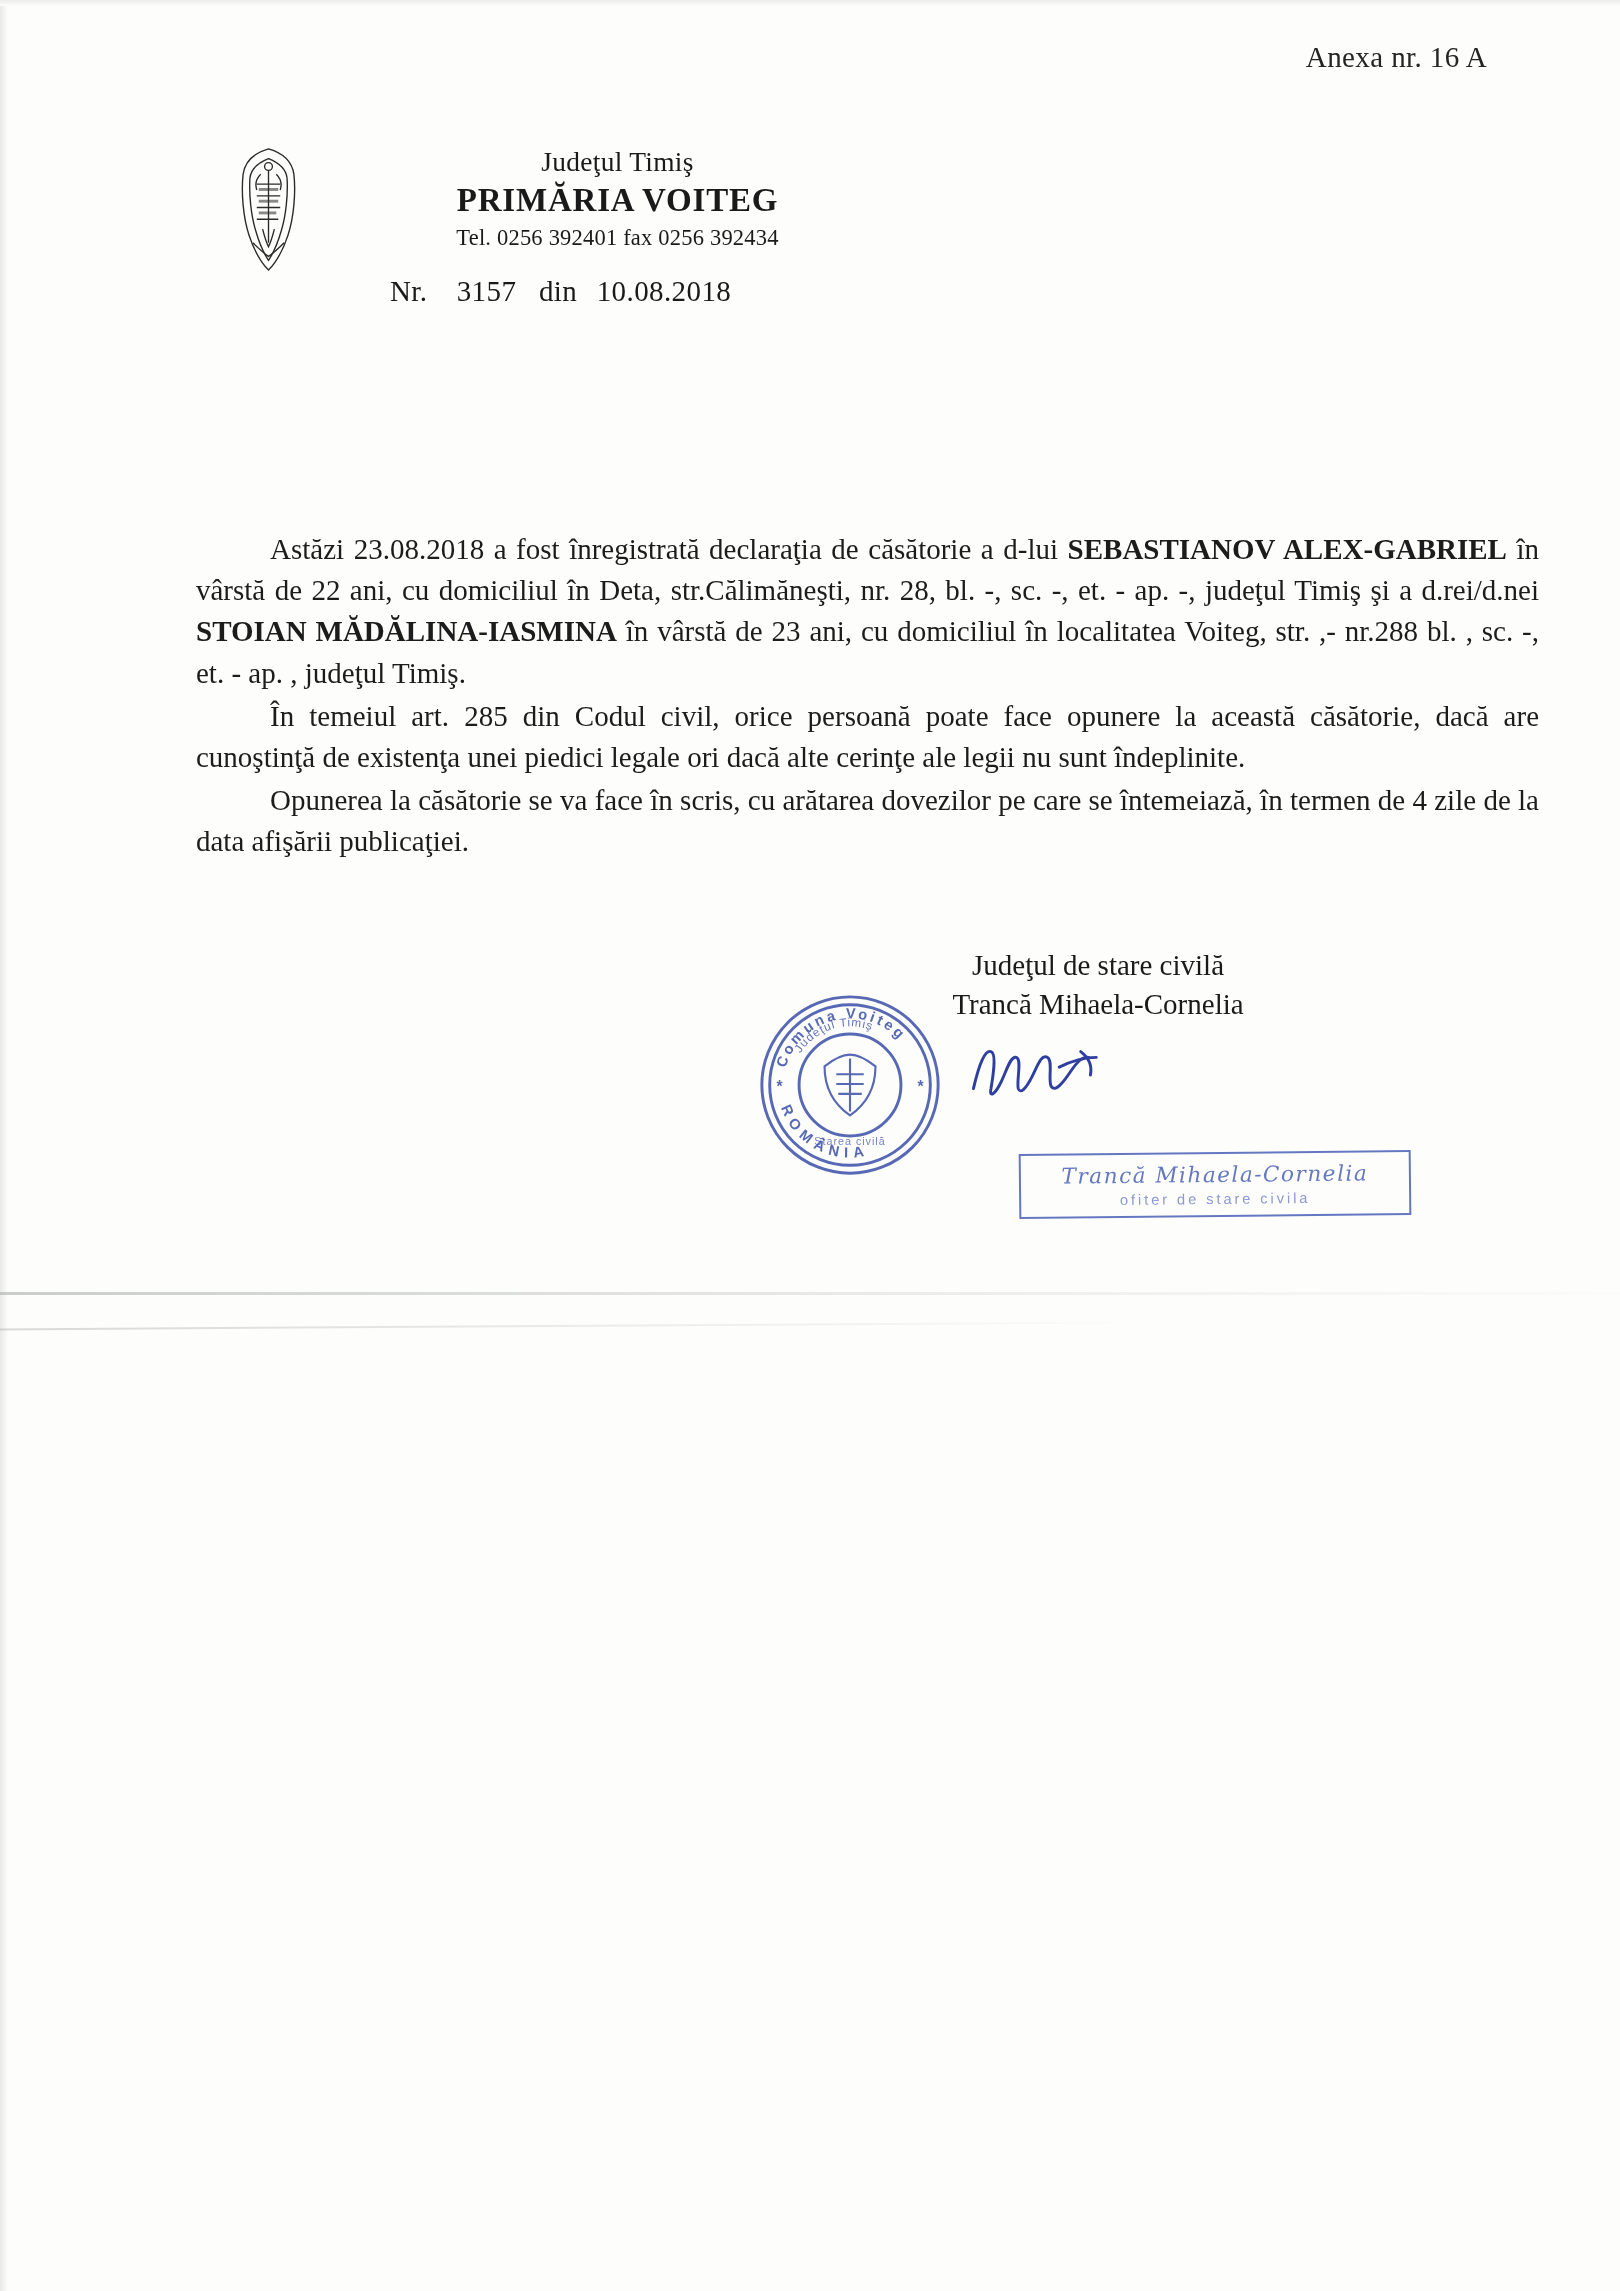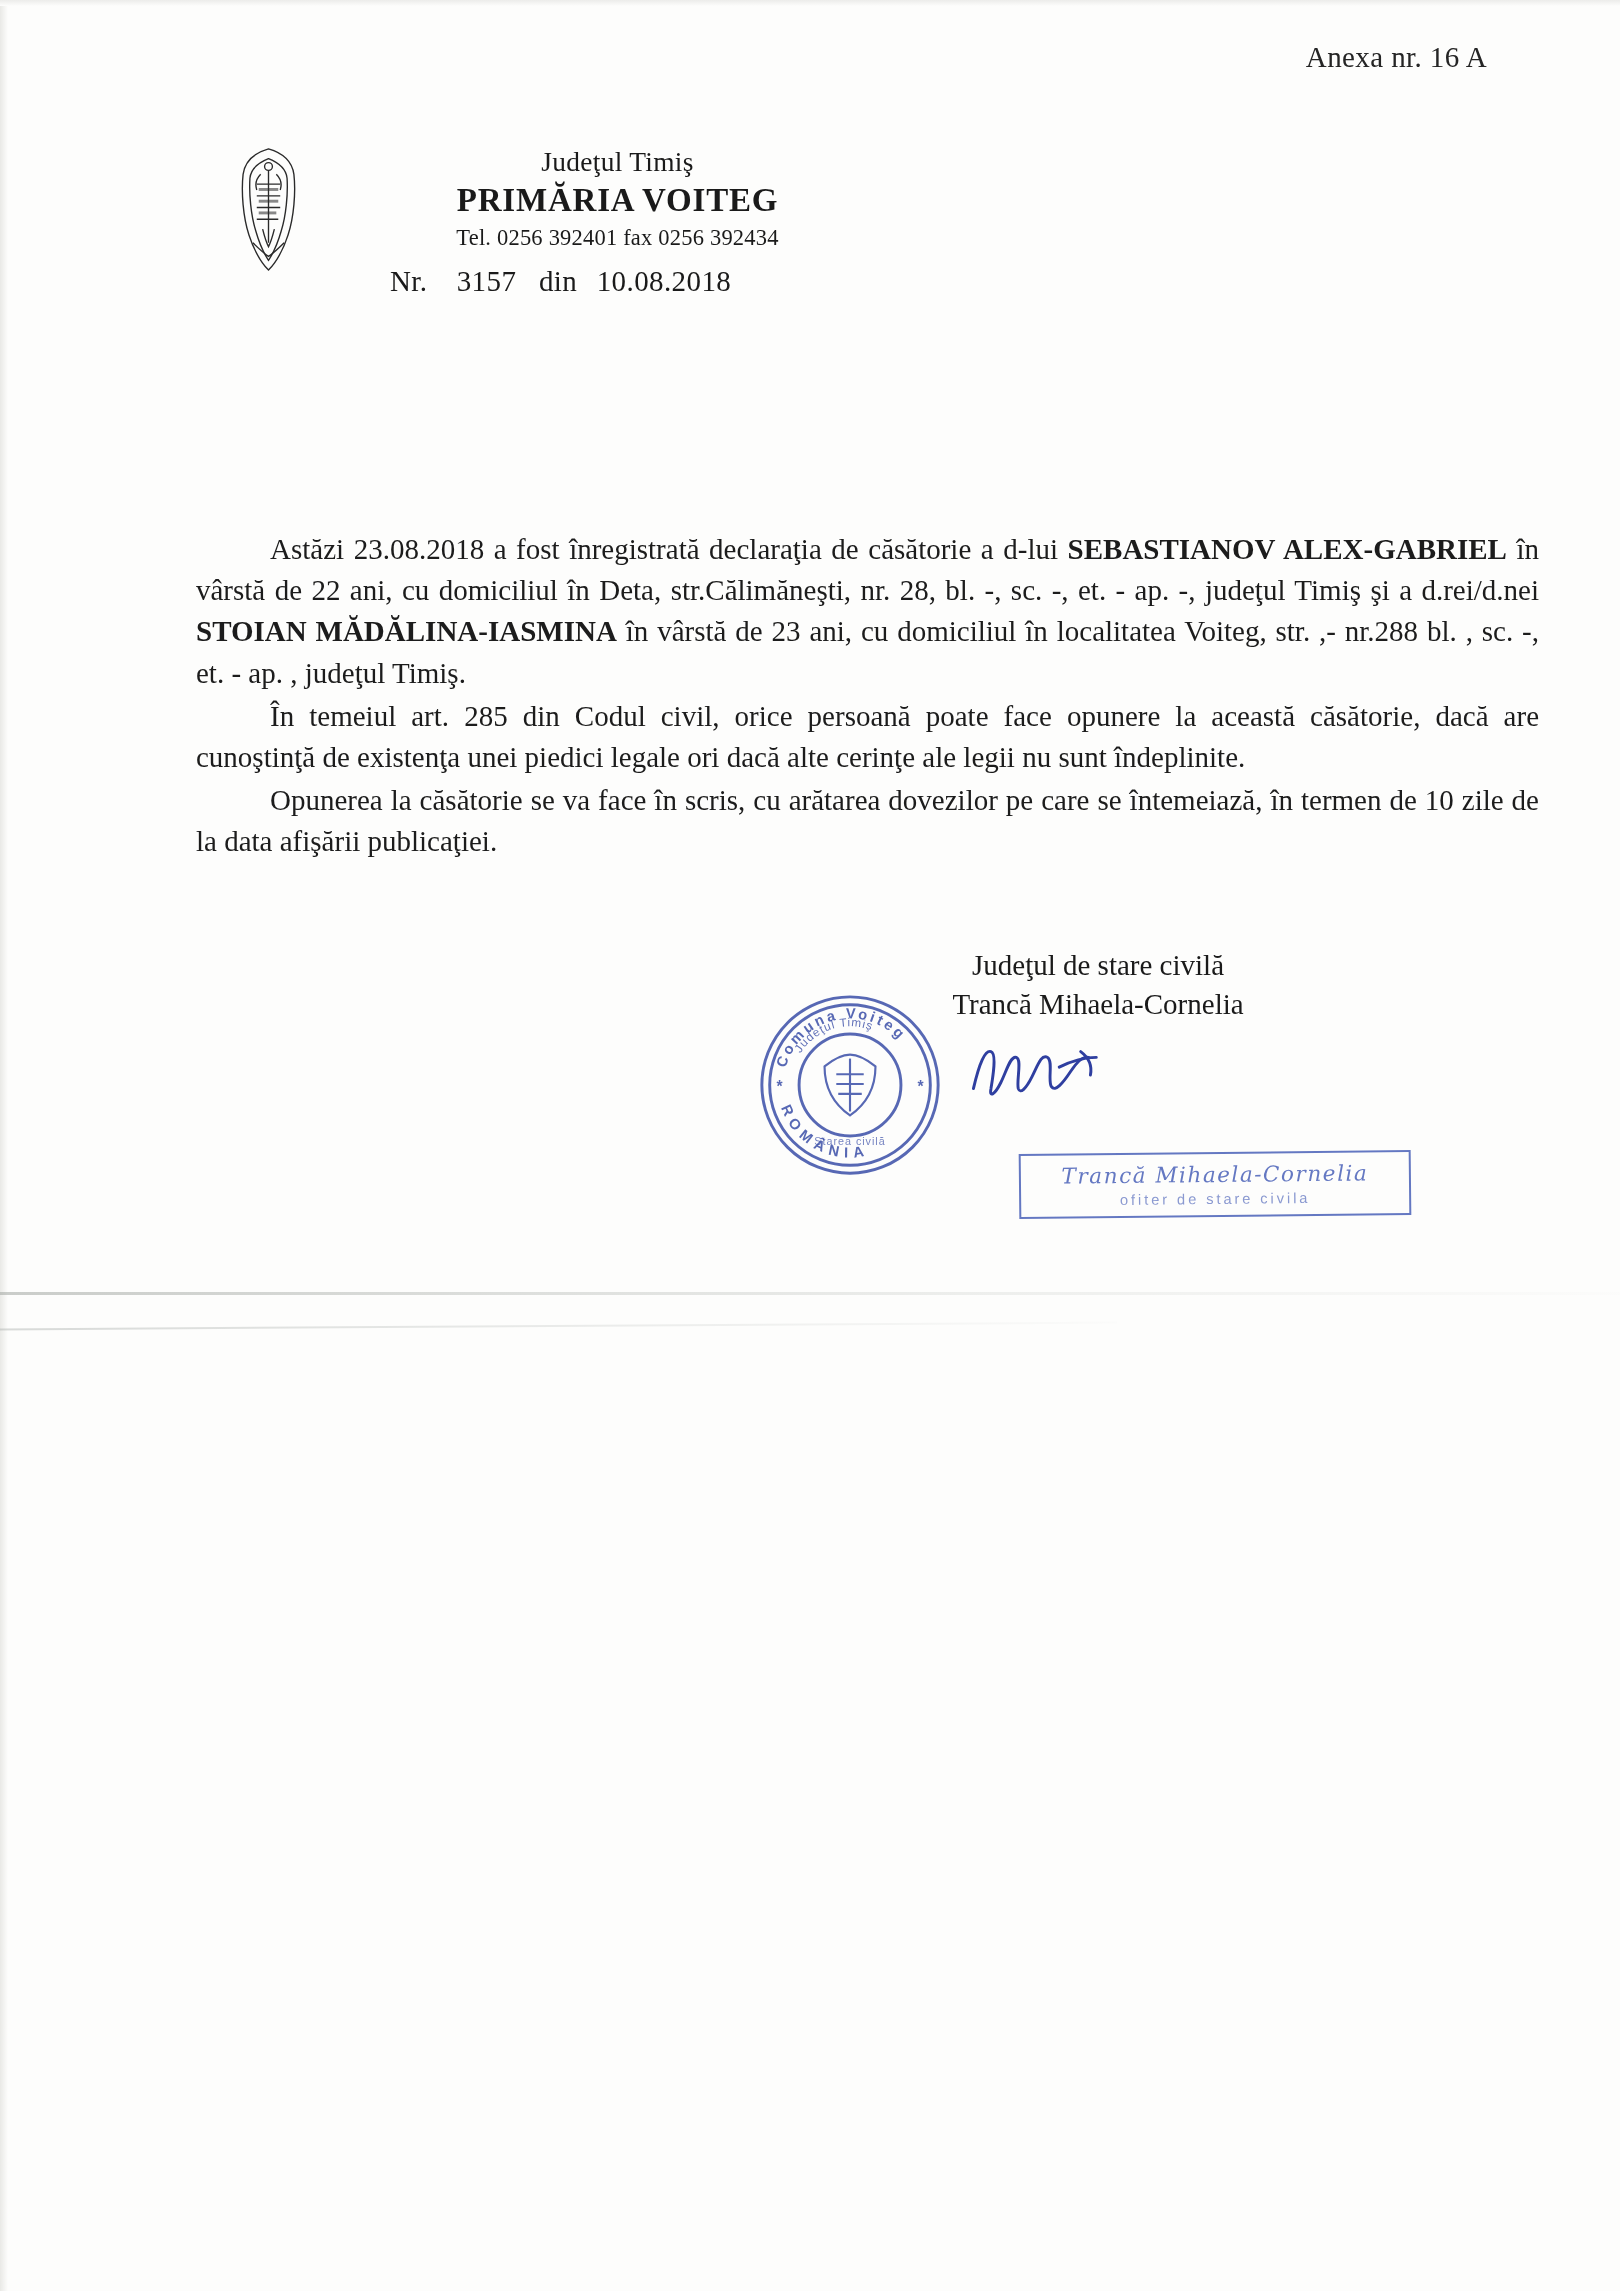--- a/index.html
+++ b/index.html
@@ -87,21 +87,21 @@
   }
   .header-city {
     font-size: 33px;
     font-weight: bold;
     letter-spacing: 0.8px;
     margin-bottom: 5.9px;
   }
   .header-phone {
     font-size: 22.5px;
     letter-spacing: 0.2px;
-    margin-bottom: 14px;
+    margin-bottom: 24px;
   }
   .header-nr {
     font-size: 29px;
     text-align: left;
     padding-left: 47px;
     letter-spacing: 0.4px;
   }
   .header-nr .nr-label { margin-right: 21.6px; }
   .header-nr .nr-val { margin-right: 15px; }
   .header-nr .nr-din { margin-right: 11.8px; }
@@ -234,21 +234,21 @@
       <span class="nr-val">3157</span>
       <span class="nr-din">din</span>
       <span class="nr-date">10.08.2018</span>
     </div>
   </div>
 
 
   <div class="body-text">
     <p><span>Astăzi 23.08.2018 a fost înregistrată declaraţia de căsătorie a d-lui </span><span class="b">SEBASTIANOV ALEX-GABRIEL</span><span> în vârstă de  22 ani, cu domiciliul în Deta,  str.Călimăneşti, nr. 28, bl. -, sc. -, et. - ap. -, judeţul Timiş şi a d.rei/d.nei </span><span class="b">STOIAN MĂDĂLINA-IASMINA</span><span> în vârstă de 23 ani, cu domiciliul  în localitatea Voiteg, str. ,- nr.288 bl. , sc. -, et. - ap. , judeţul Timiş.</span></p>
     <p>În temeiul art. 285 din Codul civil, orice persoană poate face opunere la această căsătorie, dacă are cunoştinţă de existenţa unei piedici legale ori dacă alte cerinţe ale legii nu sunt îndeplinite.</p>
-    <p>Opunerea la căsătorie se va face în scris, cu arătarea dovezilor pe care se întemeiază, în termen de 10 zile de la data afişării publicaţiei.</p>
+    <p>Opunerea la căsătorie se va face în scris, cu arătarea dovezilor pe care se întemeiază, în termen de 4 zile de la data afişării publicaţiei.</p>
   </div>
 
   <div class="sig-block">
     <div>Judeţul de stare civilă</div>
     <div>Trancă Mihaela-Cornelia</div>
   </div>
 
   <div class="stamp">
     <svg width="191" height="191" viewBox="0 0 195 195">
       <g fill="none" stroke="#3b4fa8" stroke-width="3" opacity="0.85">

